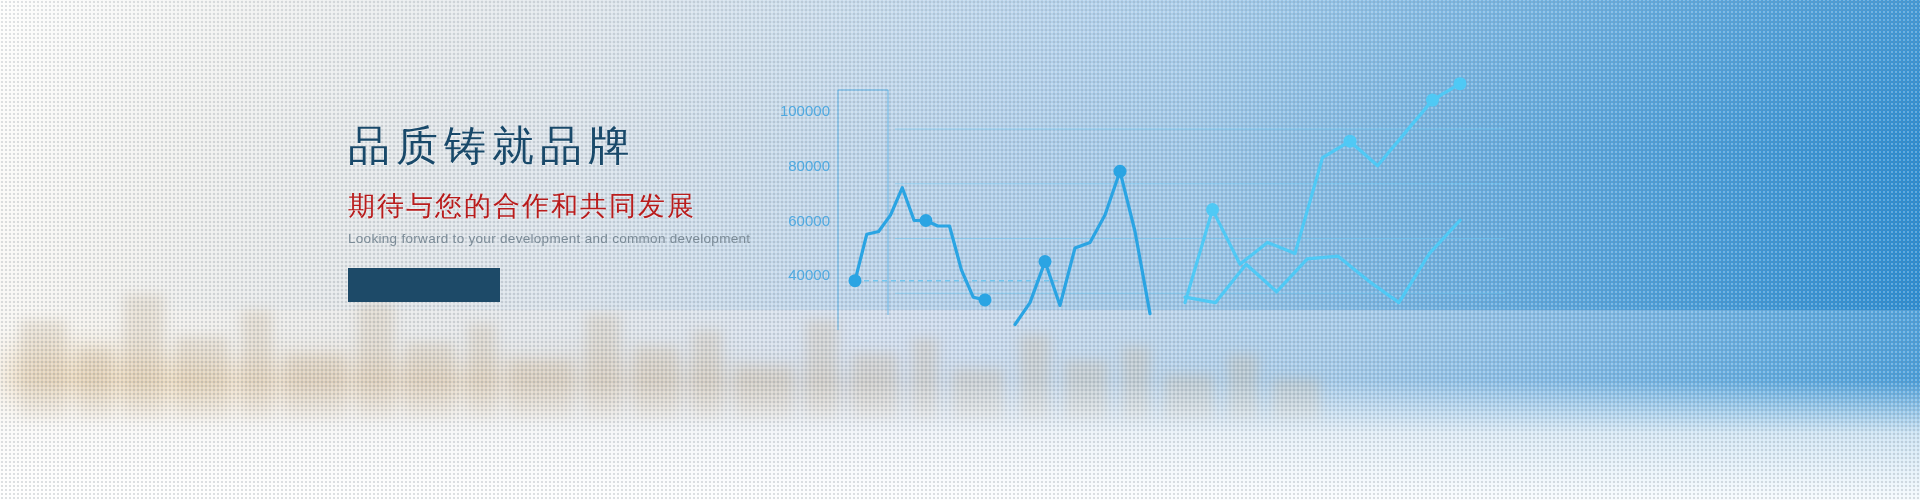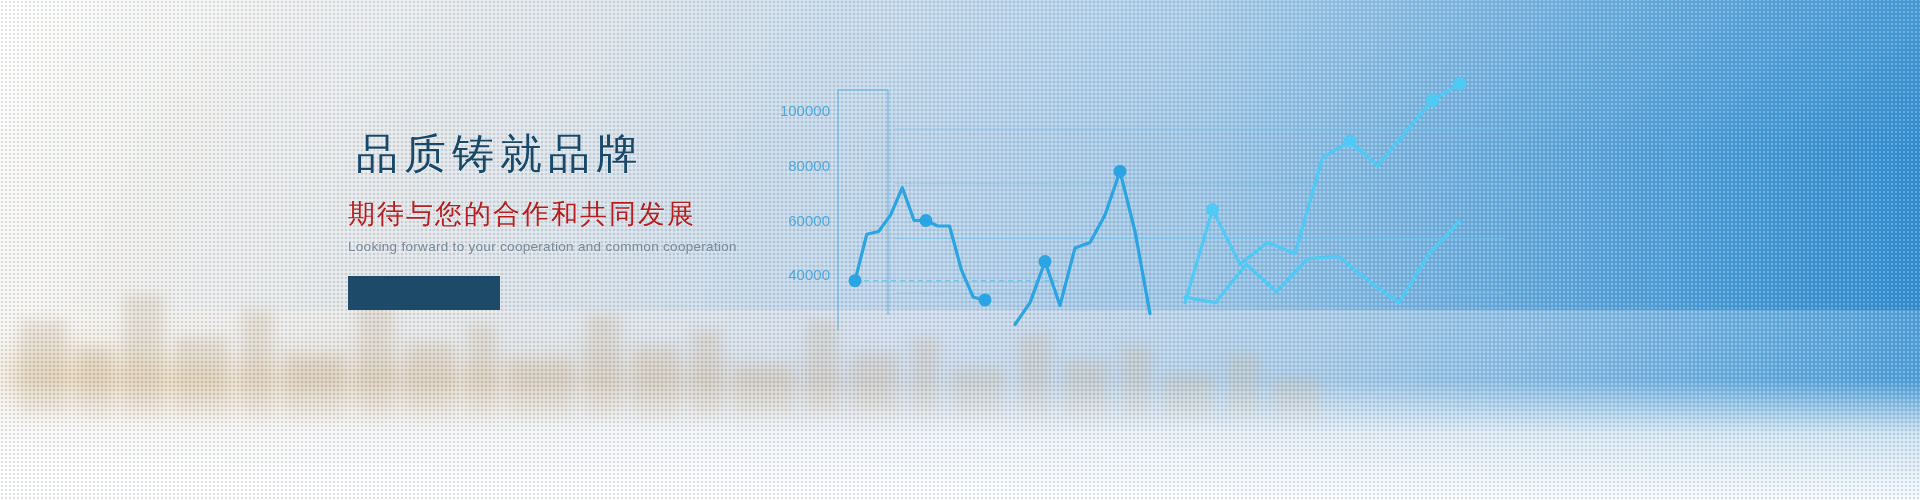--- a/index.html
+++ b/index.html
@@ -77,21 +77,21 @@
   }
   .bg-vign{
     position:absolute;inset:0;
     background:linear-gradient(to bottom, rgba(255,255,255,.10) 0%, rgba(255,255,255,0) 30%);
   }
 
   
   .copy{position:absolute;left:348px;top:122px;width:430px;}
   .headline{
     font-size:42px;line-height:1.15;letter-spacing:6px;
-    color:#19496a;font-weight:400;margin:8px;
+    color:#19496a;font-weight:400;margin:0;
     text-shadow:0 1px 0 rgba(255,255,255,.45);
   }
   .subhead{
     margin:20px 0 0 0;font-size:27px;line-height:1.2;letter-spacing:2px;
     color:#b91c1c;font-weight:400;
     text-shadow:0 1px 0 rgba(255,255,255,.4);
   }
   .subhead-en{
     margin:8px 0 0 0;font-size:13.5px;letter-spacing:.3px;
     color:#7b8b97;font-weight:400;white-space:nowrap;
@@ -150,21 +150,21 @@
     </g>
   </svg>
   <div class="bg-ground"></div>
   <div class="bg-dots"></div>
   <div class="bg-dots2"></div>
   <div class="bg-vign"></div>
 
   <div class="copy">
     <h1 class="headline">品质铸就品牌</h1>
     <p class="subhead">期待与您的合作和共同发展</p>
-    <p class="subhead-en">Looking forward to your cooperation and common cooperation</p>
+    <p class="subhead-en">Looking forward to your development and common development</p>
     <button class="cta"></button>
   </div>
 
   <div class="chart">
     <svg id="chart-svg" width="780" height="290" viewBox="0 0 780 290">
       <g id="grid-group">
           <line x1="135" y1="233.26315789473685" x2="745" y2="233.26315789473685" stroke="#6ec6ef" stroke-width="1" opacity="0.55"></line>
           <line x1="135" y1="178.5263157894737" x2="745" y2="178.5263157894737" stroke="#6ec6ef" stroke-width="1" opacity="0.55"></line>
           <line x1="135" y1="123.78947368421055" x2="745" y2="123.78947368421055" stroke="#6ec6ef" stroke-width="1" opacity="0.55"></line>
           <line x1="135" y1="69.05263157894737" x2="745" y2="69.05263157894737" stroke="#6ec6ef" stroke-width="1" opacity="0.55"></line>

